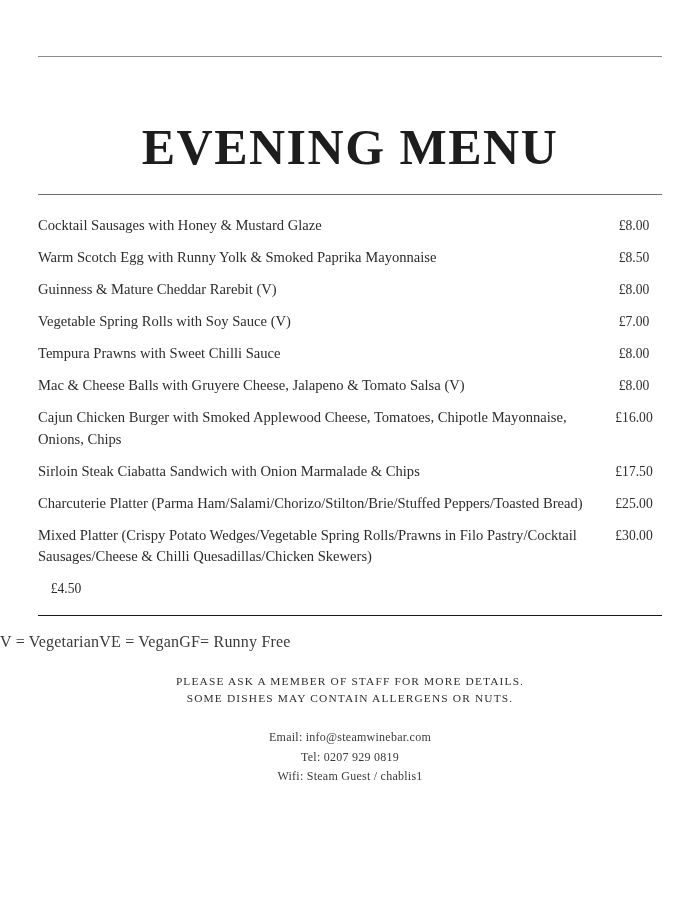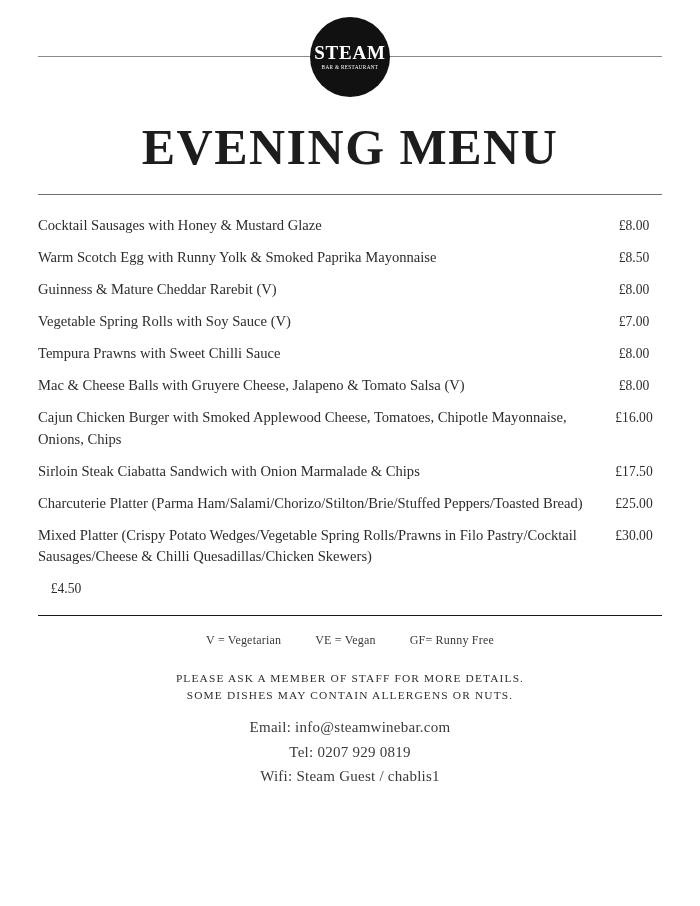--- a/index.html
+++ b/index.html
@@ -119,53 +119,47 @@
     background: #1a1a1a;
   }
 
   
   .footer {
     text-align: center;
     padding-top: 17px;
   }
   .legend {
     display: flex;
-    justify-content: center;
-    gap: 34px;
-    font-size: 12px;
+    font-size: 16px;
     color: #3a3a3a;
     letter-spacing: 0.2px;
   }
   .allergen {
     margin-top: 22px;
     font-size: 11.4px;
     letter-spacing: 1.15px;
     color: #2f2f2f;
     line-height: 1.45;
   }
   .contact {
-    margin-top: 12px;
-    font-size: 15px;
+    margin-top: 22px;
+    font-size: 12px;
     letter-spacing: 0.25px;
     color: #3a3a3a;
     line-height: 1.62;
   }
   .contact div { white-space: nowrap; }
 </style>
 </head>
 <body>
 
 <div class="page">
 
   <div class="masthead">
     <div class="rule-top"></div>
-    <div class="logo">
-      <div class="logo-word">STEAM</div>
-      <div class="logo-sub">BAR &amp; RESTAURANT</div>
-    </div>
   </div>
 
   <h1 class="title">EVENING MENU</h1>
   <div class="rule-under-title"></div>
 
   <div class="menu">
     <div class="menu-row">
       <div class="item-name">Cocktail Sausages with Honey &amp; Mustard Glaze</div>
       <div class="item-price">£8.00</div>
     </div>

